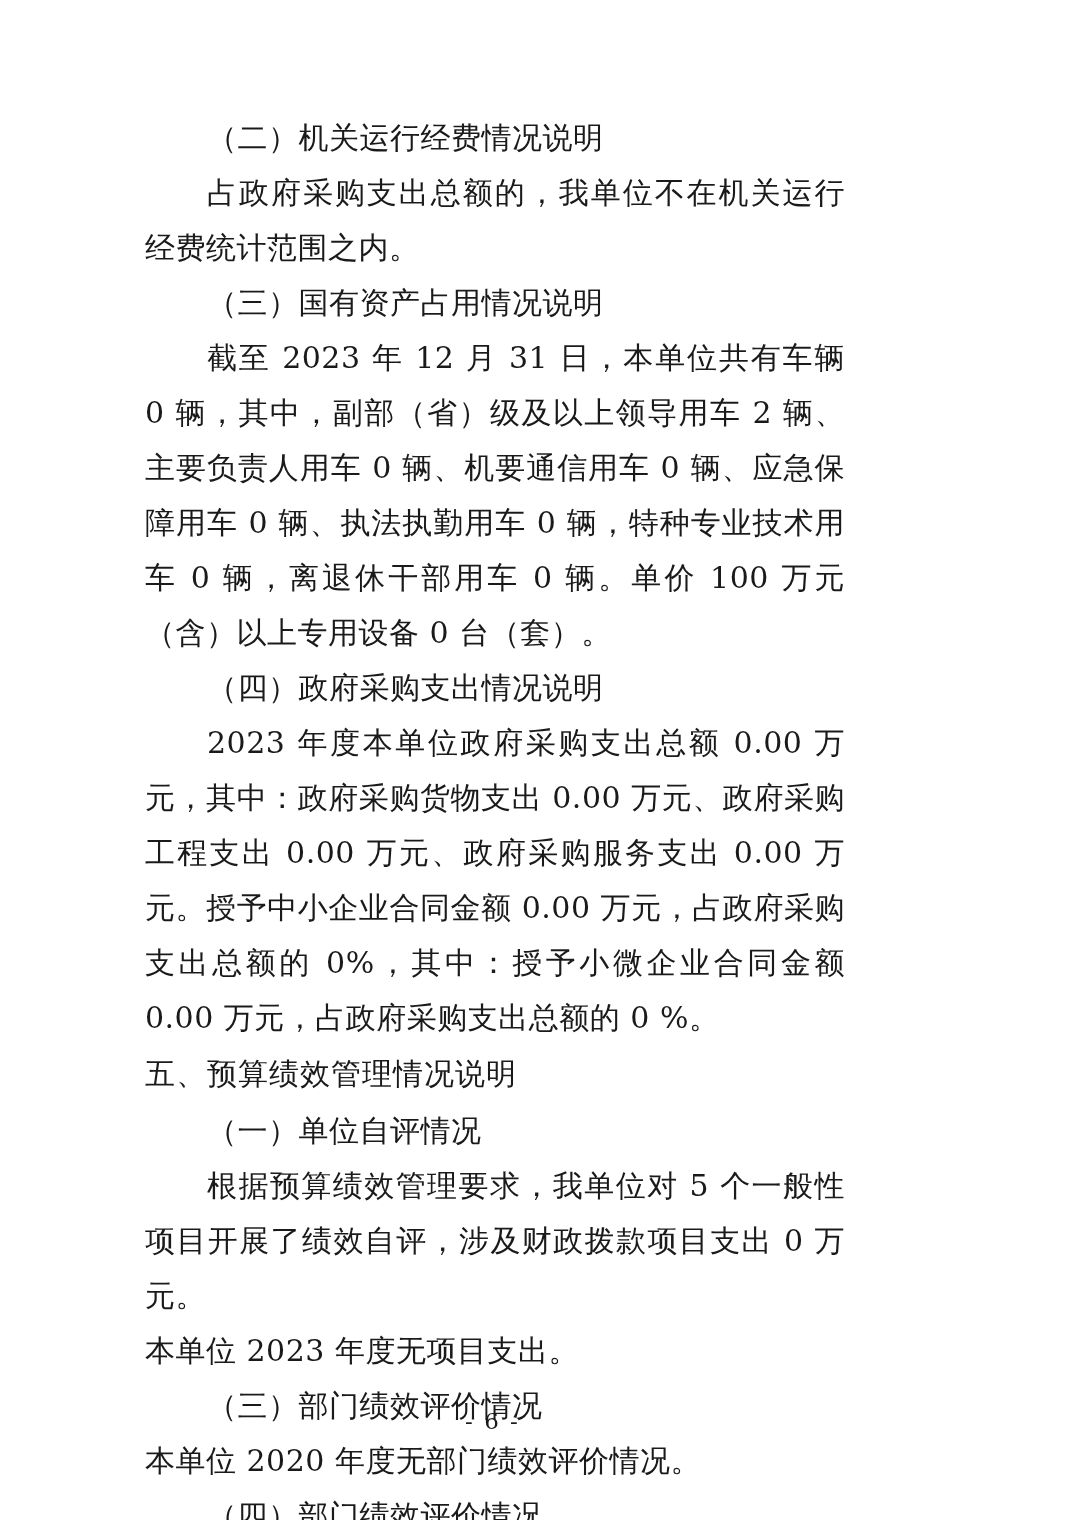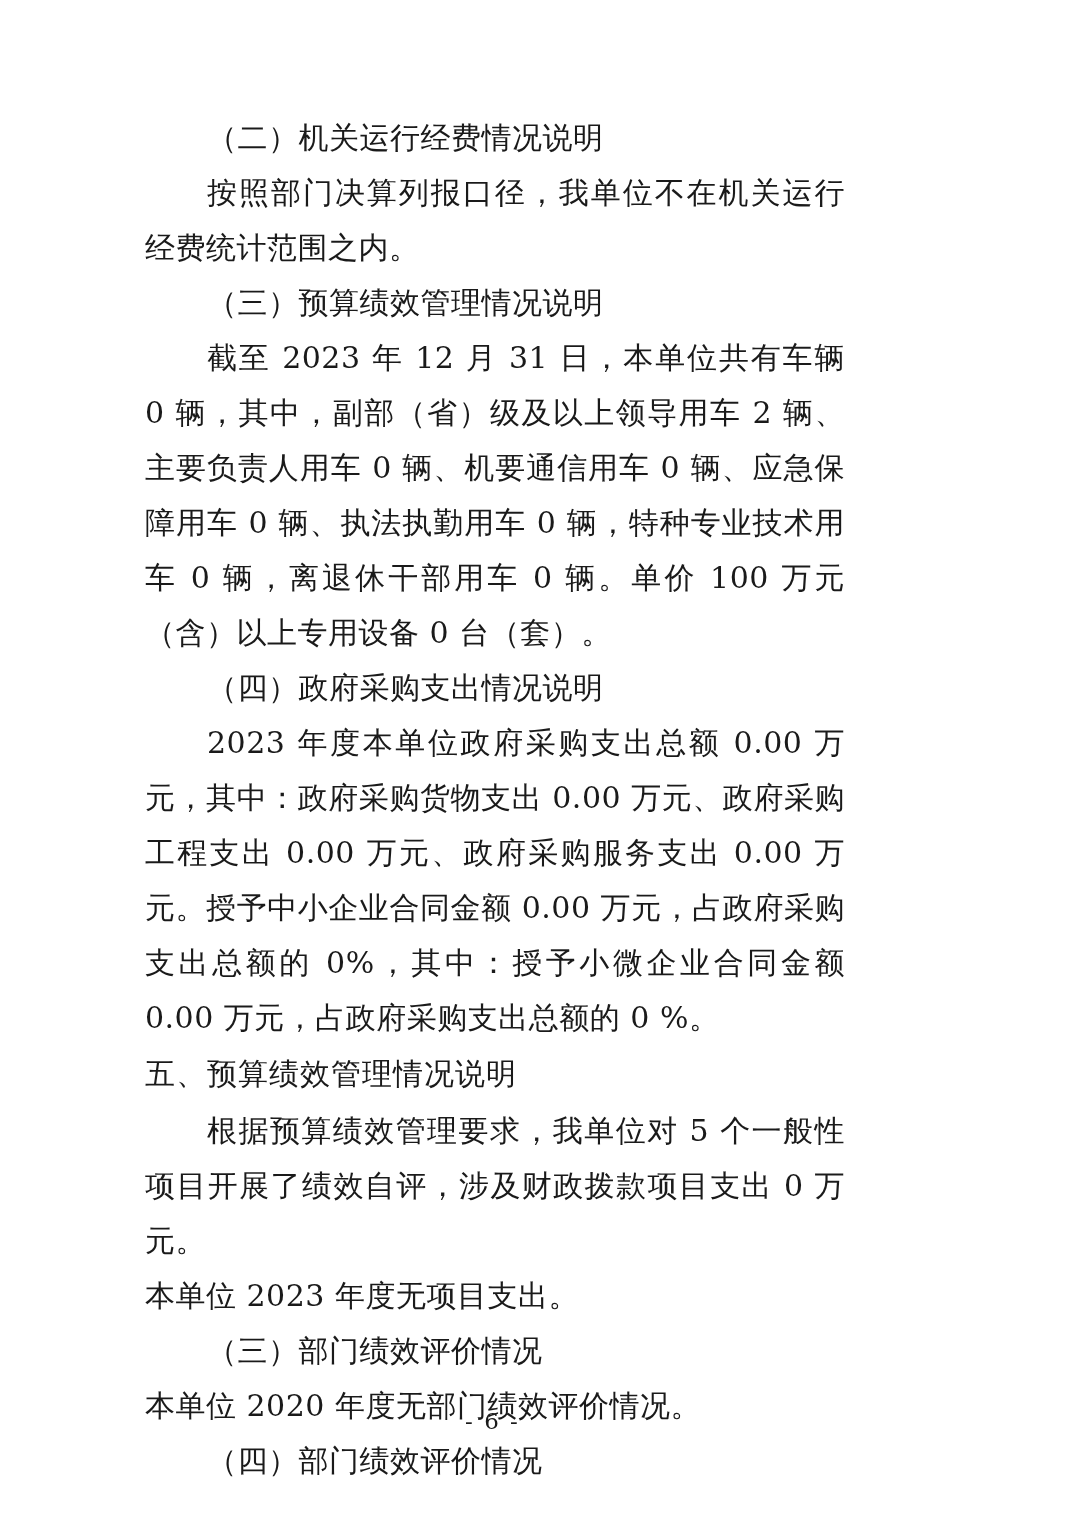--- a/index.html
+++ b/index.html
@@ -63,32 +63,33 @@
   }
 </style>
 </head>
 <body>
 
 <div class="page">
   <div class="doc-body">
 
     <p class="heading-sub">（二）机关运行经费情况说明</p>
 
-    <p class="indent">按照部门决算列报口径，我单位不在机关运行经费统计范围之内。</p>
+    <p class="indent">占政府采购支出总额的，我单位不在机关运行经费统计范围之内。</p>
 
-    <p class="heading-sub">（三）预算绩效管理情况说明</p>
+    <p class="heading-sub">（三）国有资产占用情况说明</p>
 
     <p class="indent"> 截至 2023 年 12 月 31 日，本单位共有车辆 0 辆，其中，副部（省）级及以上领导用车 2 辆、主要负责人用车 0 辆、机要通信用车 0 辆、应急保障用车 0 辆、执法执勤用车 0 辆，特种专业技术用车 0 辆，离退休干部用车 0 辆。单价 100 万元（含）以上专用设备 0 台（套）。</p>
 
     <p class="heading-sub">（四）政府采购支出情况说明</p>
 
     <p class="indent">2023 年度本单位政府采购支出总额 0.00 万元，其中：政府采购货物支出 0.00 万元、政府采购工程支出 0.00 万元、政府采购服务支出 0.00 万元。授予中小企业合同金额 0.00 万元，占政府采购支出总额的 0%，其中：授予小微企业合同金额 0.00 万元，占政府采购支出总额的 0 %。</p>
 
     <p class="heading-main">五、预算绩效管理情况说明</p>
 
+    <p class="heading-sub">（一）单位自评情况</p>
 
     <p class="indent">根据预算绩效管理要求，我单位对 5 个一般性项目开展了绩效自评，涉及财政拨款项目支出 0 万元。</p>
 
 
     <p>本单位 2023 年度无项目支出。</p>
 
     <p class="heading-sub">（三）部门绩效评价情况</p>
 
     <p>本单位 2020 年度无部门绩效评价情况。</p>
 

